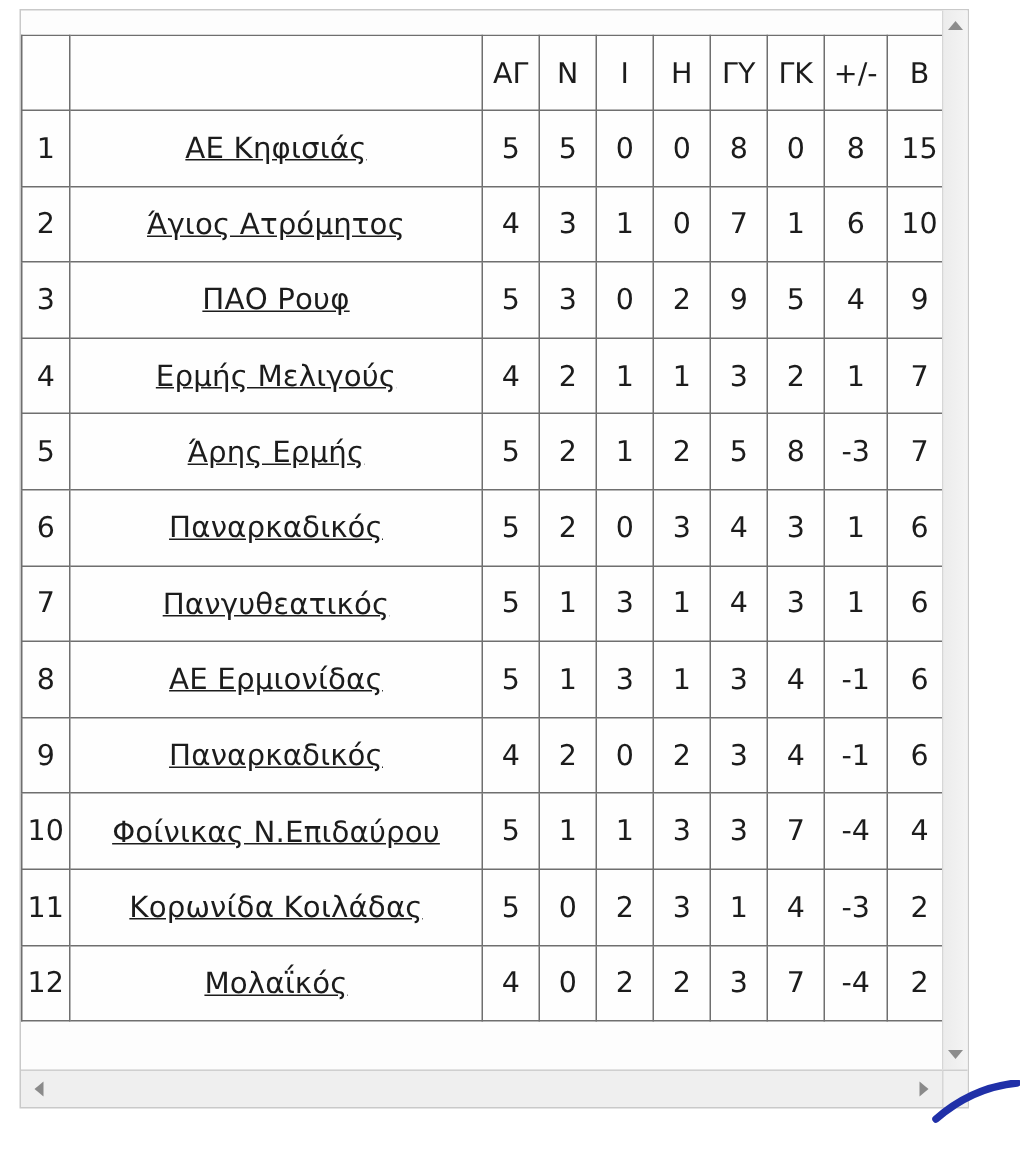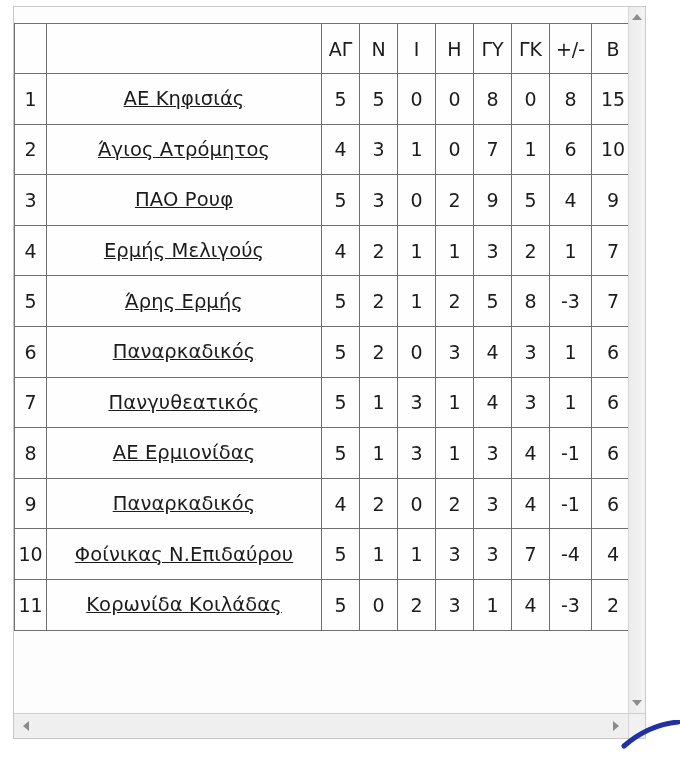--- a/index.html
+++ b/index.html
@@ -293,20 +293,32 @@
               <td class="c-team">Κορωνίδα Κοιλάδας</td>
               <td class="c-stat">5</td>
               <td class="c-stat">0</td>
               <td class="c-stat">2</td>
               <td class="c-stat">3</td>
               <td class="c-stat">1</td>
               <td class="c-stat">4</td>
               <td class="c-pm">-3</td>
               <td class="c-pts">2</td>
             </tr>
+            <tr>
+              <td class="c-rank">12</td>
+              <td class="c-team">Μολαΐκός</td>
+              <td class="c-stat">4</td>
+              <td class="c-stat">0</td>
+              <td class="c-stat">2</td>
+              <td class="c-stat">2</td>
+              <td class="c-stat">3</td>
+              <td class="c-stat">7</td>
+              <td class="c-pm">-4</td>
+              <td class="c-pts">2</td>
+            </tr>
           </tbody>
       </table>
     </div>
 
     <div class="vscroll">
       <div class="track"></div>
       <span class="arrow up"></span>
       <span class="arrow down"></span>
     </div>
 

